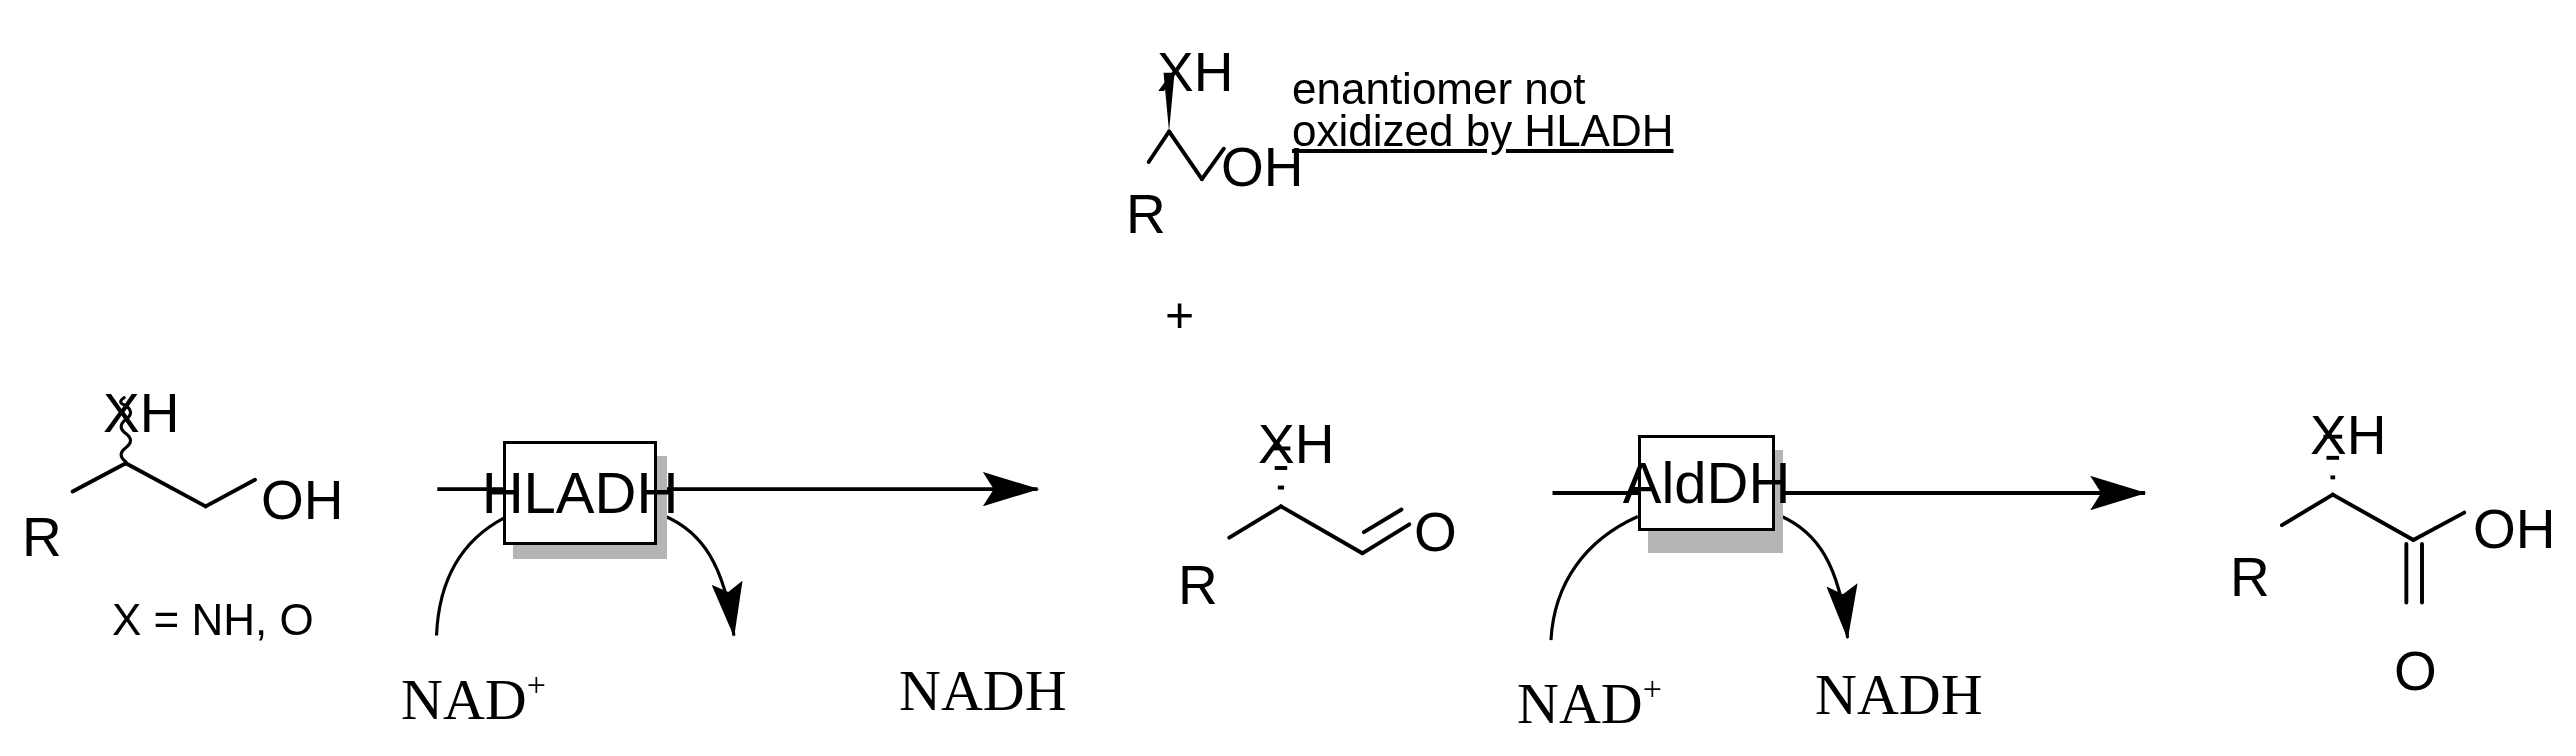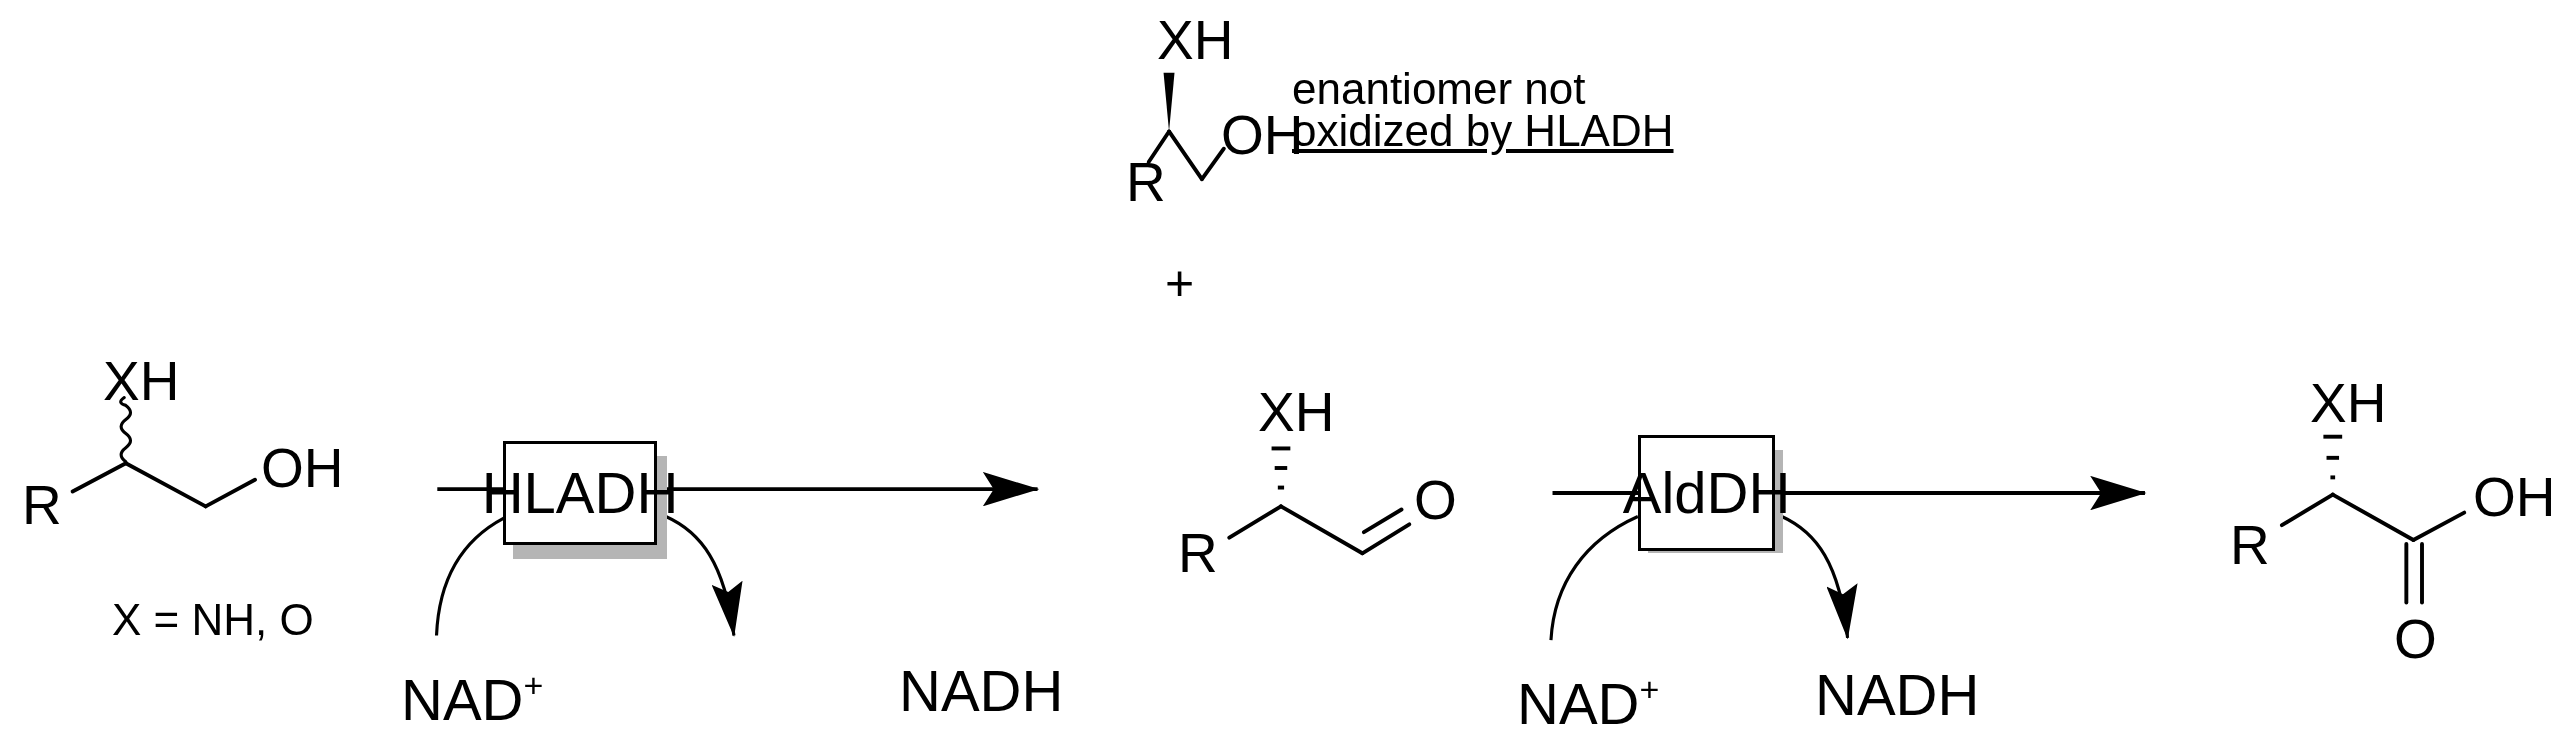--- a/index.html
+++ b/index.html
@@ -1,23 +1,23 @@
 <!DOCTYPE html>
 <html style="font-size:12.5px"><head>
   <meta charset="utf-8">
   <style>
     html, body { margin: 0; padding: 0; background: #ffffff; }
     body { width: 2576px; height: 756px; overflow: hidden; position: relative;
            font-family: "Liberation Sans", sans-serif; color: #000; }
     svg { position: absolute; left: 0; top: 0; }
     .lbl { position: absolute; white-space: nowrap; line-height: 1; color: #000;
            font-family: "Liberation Sans", sans-serif; }
-    .atom { font-size: 55px; }
+    .atom { font-size: 55px; margin-top: 32px; }
     .note { font-size: 44px; line-height: 50px; }
-    .cof  { font-size: 58px; }
+    .cof  { font-size: 58px; font-family: Liberation Serif, serif; }
     .enz  { font-size: 58px; }
     .sup  { font-size: 34px; position: relative; top: -23.5px; }
     .box  { position: absolute; background: #fff; border: 3.1px solid #000;
             display: flex; align-items: center; justify-content: center;
             box-sizing: border-box; text-align: center; }
     .shadow { position: absolute; background: #b5b5b5; }
   </style>
 </head>
 <body>
 
@@ -110,21 +110,21 @@
 <div class="lbl note" style="left:1292px; top:64px;">enantiomer not</div>
 <div class="lbl note" style="left:1292px; top:106px;text-decoration:underline;">oxidized by HLADH</div>
 
 <div class="lbl atom" style="left:1165px; top:258px; font-size:50px;">+</div>
 
 <div class="lbl atom" style="left:1258px; top:385px;">XH</div>
 <div class="lbl atom" style="left:1178px; top:526px;">R</div>
 <div class="lbl atom" style="left:1414px; top:473px;">O</div>
 
 <div class="shadow" style="left:1648px; top:450px; width:135px; height:103px;"></div>
-<div class="box" style="left:1638px; top:435px; width:137px; height:116px;">
+<div class="box" style="left:1638px; top:435px; width:137px; height:96px;">
   <span class="lbl enz" style="position:static;">AldDH</span>
 </div>
 <div class="lbl cof" style="left:1517px; top:675px;"><span>NAD</span><span class="sup">+</span></div>
 <div class="lbl cof" style="left:1815px; top:666px;">NADH</div>
 
 <div class="lbl atom" style="left:2310px; top:376px;">XH</div>
 <div class="lbl atom" style="left:2230px; top:518px;">R</div>
 <div class="lbl atom" style="left:2473px; top:470px;">OH</div>
 <div class="lbl atom" style="left:2394px; top:612px;">O</div>
 

